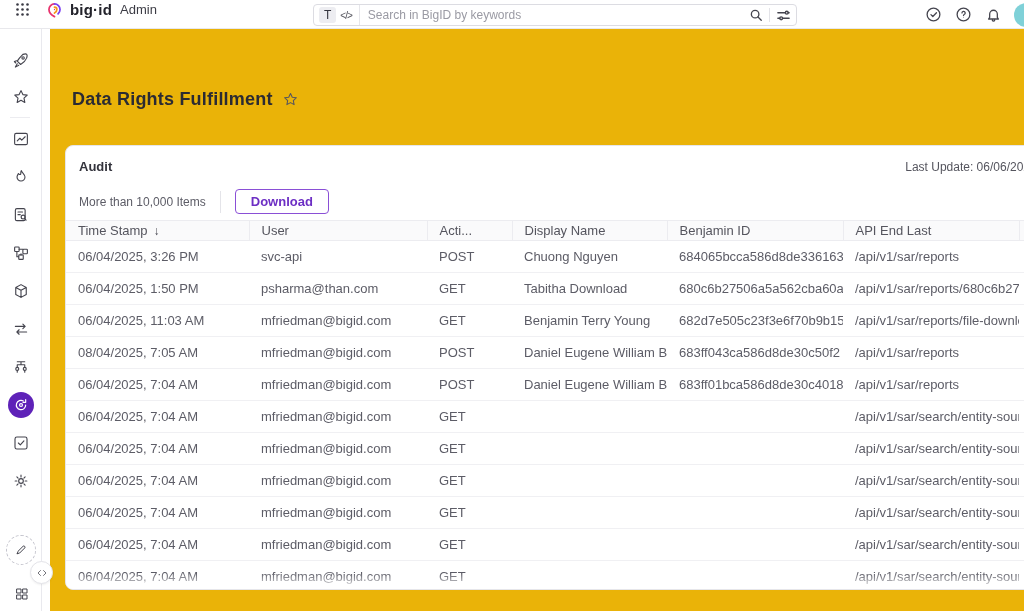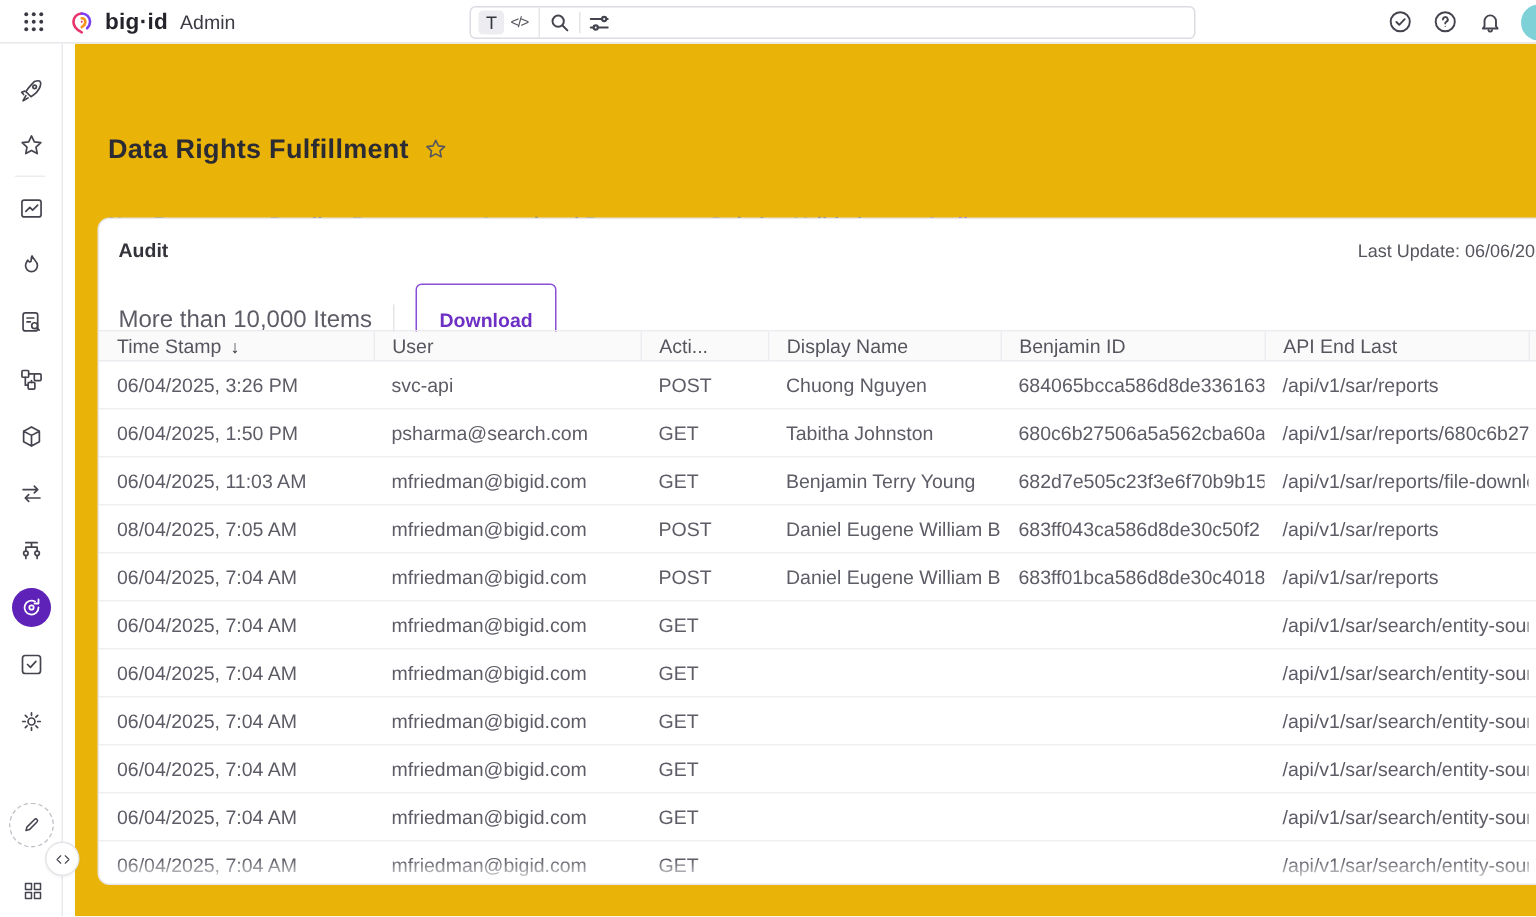--- a/index.html
+++ b/index.html
@@ -2,21 +2,21 @@
 <html><head>
 <meta charset="utf-8">
 <style>
   * { margin:0; padding:0; box-sizing:border-box; }
   html,body { background:#fff; }
   body { font-family:"Liberation Sans","DejaVu Sans",sans-serif; color:#44444e; }
   #screen { position:relative; width:1024px; height:611px; background:#fff; overflow:hidden; }
 
   
   .topbar { position:absolute; top:0; left:0; width:1024px; height:29px; background:#fff;
-            border-bottom:1px solid #e8e8ec; display:flex; align-items:center; z-index:30; }
+            border-bottom:1px solid #e8e8ec; display:flex; align-items:flex-start; z-index:30; }
   .tb-grid { margin-left:13px; width:18px; height:18px; display:flex; align-items:center; justify-content:center; cursor:pointer; }
   .brand { display:flex; align-items:center; margin-left:14px; gap:6px; cursor:pointer; }
   .brand-name { font-size:15px; font-weight:bold; color:#23232b; letter-spacing:.2px; }
   .brand-suffix { font-size:13px; color:#3c3c45; margin-left:2px; }
   .searchbox { position:absolute; left:313px; top:4px; width:484px; height:22px; border:1px solid #dcdce2;
                border-radius:4px; display:flex; align-items:center; background:#fff; }
   .mode-btns { display:flex; align-items:center; gap:4px; padding:0 7px 0 5px; border-right:1px solid #e6e6ea; height:100%; }
   .t-chip { font-size:12px; color:#35353e; background:#ededf1; border-radius:3px; padding:1px 5px; cursor:pointer; }
   .code-chip { font-size:10px; color:#55555e; cursor:pointer; letter-spacing:-1px; }
   .search-input { flex:1; border:none; outline:none; font-size:12px; color:#3c3c45; padding:0 8px;
@@ -52,24 +52,24 @@
   .tab { font-size:13px; font-weight:bold; color:#4c4c56; padding-bottom:9px; cursor:pointer; position:relative; white-space:nowrap; }
   .tab.active { color:#6d2fc4; }
   .tab.active::after { content:""; position:absolute; left:0; right:0; bottom:0; height:3px; border-radius:2px; background:#6d2fc4; }
 
   
   .card { position:absolute; left:15px; top:116px; width:1000px; height:445px; background:#fff;
           border:1px solid #e6e6ea; border-radius:8px; overflow:hidden; }
   .card-head { position:absolute; left:13px; top:13px; font-size:13px; font-weight:bold; color:#33333c; }
   .last-update { position:absolute; right:14px; top:14px; font-size:12px; color:#55555e; white-space:nowrap; }
   .toolbar { position:absolute; left:13px; top:43px; display:flex; align-items:center; gap:14px; }
-  .items-count { font-size:16px; color:#5c5c66; }
+  .items-count { font-size:12px; color:#5c5c66; }
   .tool-div { width:1px; height:22px; background:#e4e4e9; }
   .dl-btn { border:1px solid #8a4fd6; color:#6d2fc4; background:#fff; font-size:13px; font-weight:bold;
-            border-radius:4px; padding:16px 15px; cursor:pointer; font-family:"Liberation Sans","DejaVu Sans",sans-serif; }
+            border-radius:4px; padding:4px 15px; cursor:pointer; font-family:"Liberation Sans","DejaVu Sans",sans-serif; }
 
   .tablewrap { position:absolute; left:0; top:74px; width:1020px; }
   table { border-collapse:collapse; table-layout:fixed; width:1020px; font-size:13px; }
   thead th { height:20px; background:#fafafb; font-weight:normal; color:#55555e; text-align:left;
              padding:0 8px 0 12px; border-top:1px solid #ececf0; border-bottom:1px solid #ececf0;
              border-left:1px solid #ececf0; white-space:nowrap; overflow:hidden; cursor:pointer; }
   thead th:first-child { border-left:none; }
   .sort-arrow { font-size:12px; color:#44444e; margin-left:6px; }
   tbody td { height:32px; color:#5c5c66; padding:0 8px 0 12px; border-bottom:1px solid #f0f0f3;
              white-space:nowrap; overflow:hidden; text-overflow:clip; }
@@ -109,20 +109,21 @@
       </span>
       <span class="brand-name">big·id</span>
       <span class="brand-suffix">Admin</span>
     </div>
 
     <div class="searchbox">
       <div class="mode-btns">
         <span class="t-chip">T</span>
         <span class="code-chip">&lt;/&gt;</span>
       </div>
+      <input class="search-input" type="text" placeholder="Search in BigID by keywords" style="">
       <div class="sb-right">
         <span class="sb-ic">
           <svg class="ic" width="14" height="14" viewBox="0 0 16 16">
               <circle cx="7" cy="7" r="4.3"></circle>
               <path d="M10.3 10.3L14 14"></path>
             </svg>
         </span>
         <span class="sb-div"></span>
         <span class="sb-ic">
           <svg class="ic" width="15" height="15" viewBox="0 0 16 16">
@@ -309,23 +310,23 @@
                 <td>06/04/2025, 3:26 PM</td>
                 <td>svc-api</td>
                 <td>POST</td>
                 <td>Chuong Nguyen</td>
                 <td>684065bcca586d8de3361638</td>
                 <td>/api/v1/sar/reports</td>
                 <td>2</td>
               </tr>
               <tr>
                 <td>06/04/2025, 1:50 PM</td>
-                <td>psharma@search.com</td>
-                <td>GET</td>
-                <td>Tabitha Johnston</td>
+                <td>psharma@than.com</td>
+                <td>GET</td>
+                <td>Tabitha Download</td>
                 <td>680c6b27506a5a562cba60a1</td>
                 <td>/api/v1/sar/reports/680c6b27506a5...</td>
                 <td></td>
               </tr>
               <tr>
                 <td>06/04/2025, 11:03 AM</td>
                 <td>mfriedman@bigid.com</td>
                 <td>GET</td>
                 <td>Benjamin Terry Young</td>
                 <td>682d7e505c23f3e6f70b9b15</td>

